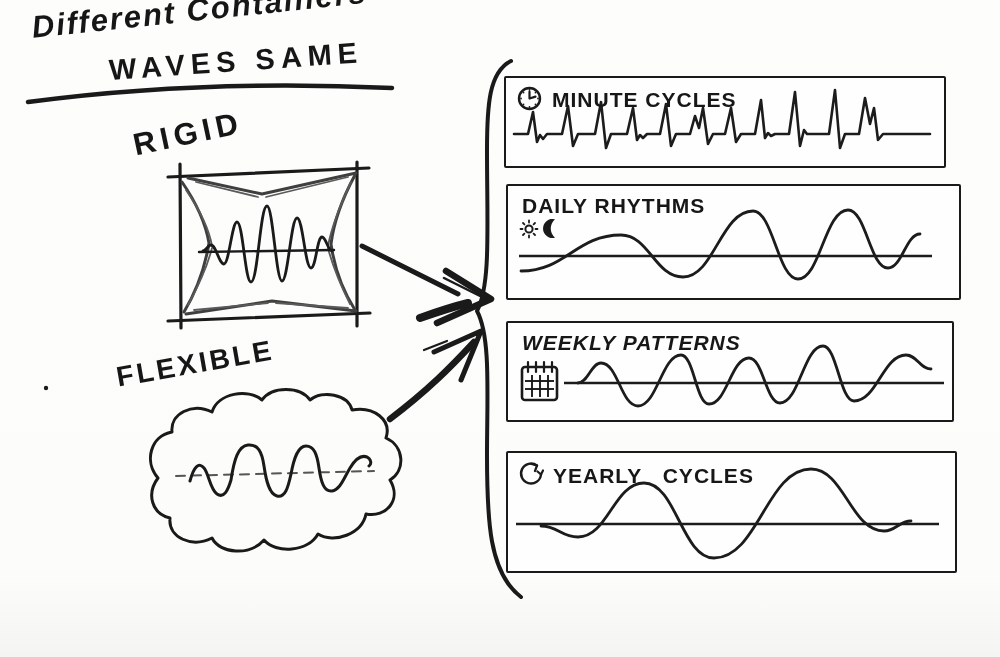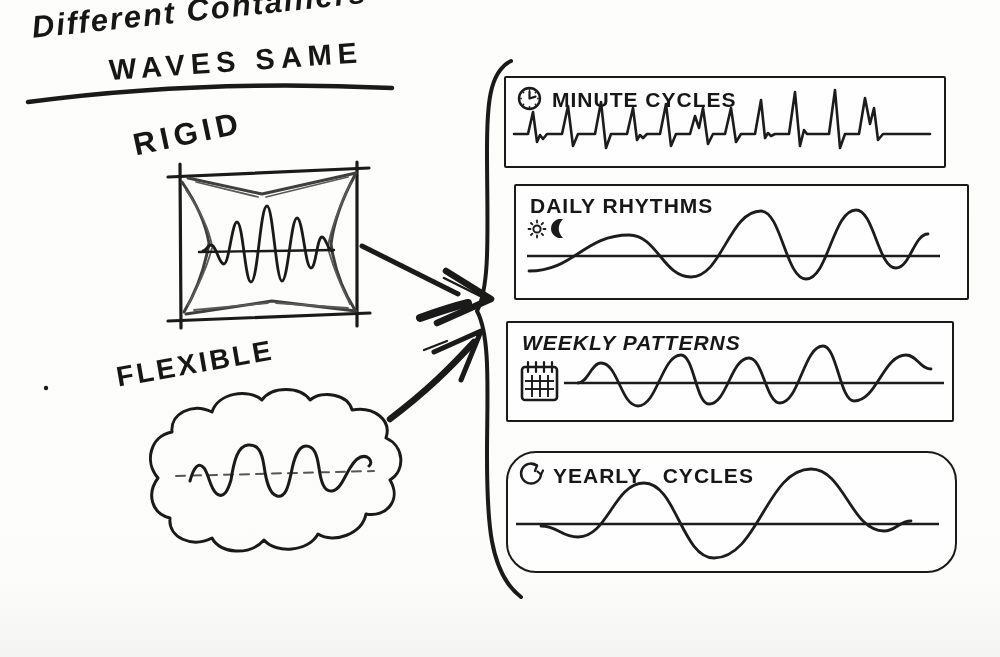--- a/index.html
+++ b/index.html
@@ -14,23 +14,23 @@
   
   .hand{position:absolute;font-weight:bold;color:#161616;white-space:nowrap;}
   .title-1{left:30px;top:10px;font-size:31px;font-style:italic;transform:rotate(-6deg);transform-origin:left top;letter-spacing:2px;}
   .title-2{left:108px;top:54px;font-size:29px;transform:rotate(-4deg);transform-origin:left top;letter-spacing:6px;}
   .rigid-label{left:130px;top:128px;font-size:31px;transform:rotate(-12deg);transform-origin:left top;letter-spacing:5px;}
   .flexible-label{left:114px;top:362px;font-size:28px;transform:rotate(-10deg);transform-origin:left top;letter-spacing:3px;}
 
   
   .panel{position:absolute;border:2.5px solid #1a1a1a;border-radius:2px;background:#fefefe;}
   .panel-minute {left:504px;top:76px; width:438px;height:88px;}
-  .panel-daily  {left:506px;top:184px;width:451px;height:112px;margin-left:8px;}
+  .panel-daily  {left:506px;top:184px;width:451px;height:112px;}
   .panel-weekly {left:506px;top:321px;width:444px;height:97px;font-style:italic;}
-  .panel-yearly {left:506px;top:451px;width:447px;height:118px;border-radius:30px;}
+  .panel-yearly {left:506px;top:451px;width:447px;height:118px;}
   .panel-wave{position:absolute;left:0;top:0;}
   .panel-head{position:absolute;display:flex;align-items:flex-end;gap:9px;}
   .panel-title{font-weight:bold;font-size:21px;letter-spacing:1px;color:#171717;}
   .panel-minute .panel-head{left:10px;top:7px;}
   .panel-daily  .panel-head{left:14px;top:8px;}
   .panel-weekly .panel-head{left:14px;top:8px;}
   .panel-yearly .panel-head{left:8px;top:7px;}
   .panel-yearly .panel-title{word-spacing:14px;}
   .icon{flex:0 0 auto;line-height:0;}
   .daily-icons{position:absolute;left:11px;top:32px;display:flex;align-items:center;gap:3px;}

